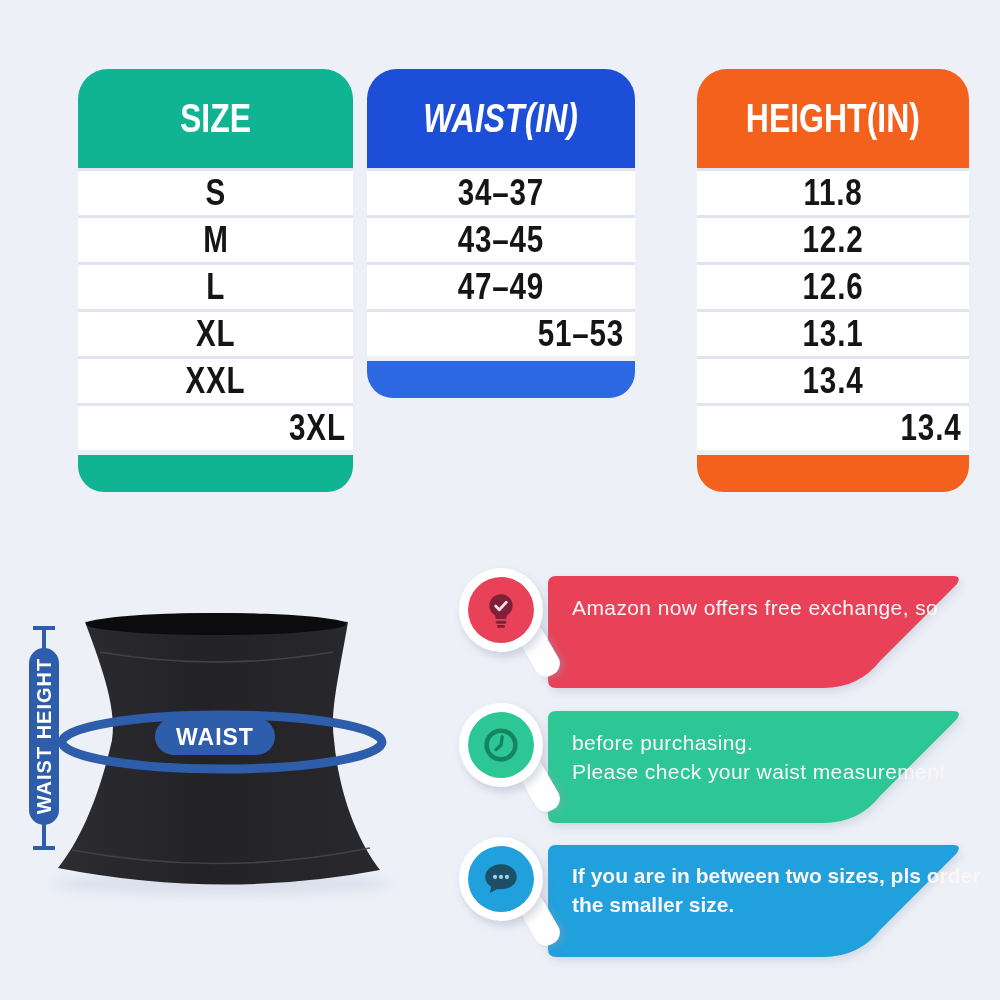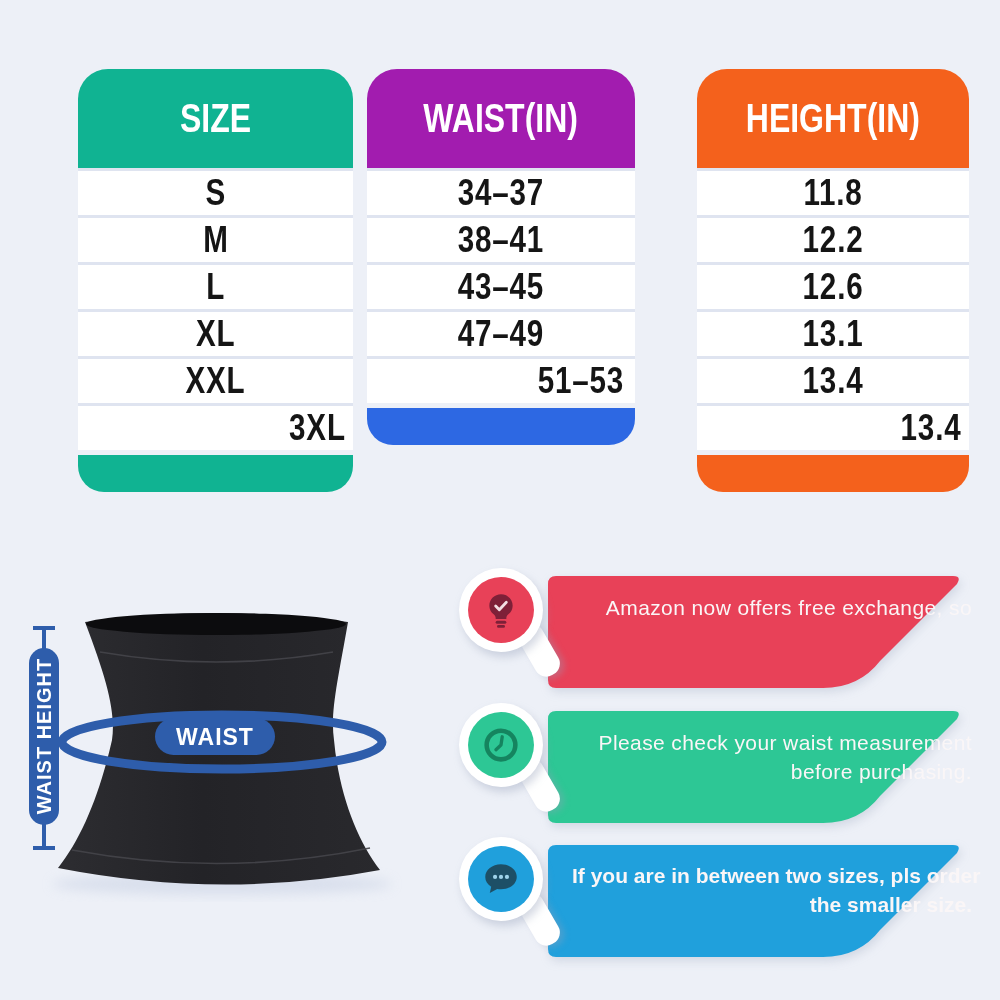--- a/index.html
+++ b/index.html
@@ -18,21 +18,21 @@
   .cell{height:44px;border-bottom:3px solid #dfe4f0;display:flex;align-items:center;
     justify-content:center;font-size:37px;font-weight:bold;color:#151515;letter-spacing:1px;}
   .cell:last-child{border-bottom:none;justify-content:flex-end;}
   .col-footer{height:37px;margin-top:5px;border-radius:0 0 26px 26px;}
   .cond{display:inline-block;transform:scaleX(.8);transform-origin:center;white-space:nowrap;}
 
   
   .diagram{position:absolute;left:8px;top:588px;}
 
   
-  .callout{position:absolute;width:510px;height:160px;text-align:right;}
+  .callout{position:absolute;width:510px;height:160px;}
   .co-1{left:459px;top:568px;}
   .co-2{left:459px;top:703px;}
   .co-3{left:459px;top:837px;}
   .banner{position:absolute;left:89px;top:8px;width:414px;height:112px;z-index:1;
     filter:drop-shadow(2px 4px 5px rgba(140,155,180,.28));}
   .handle{position:absolute;left:68px;top:58px;width:26px;height:52px;background:#fff;
     transform:rotate(-30deg);border-radius:7px 7px 12px 12px;z-index:2;
     box-shadow:3px 4px 6px rgba(150,160,185,.35);}
   .badge{position:absolute;left:0;top:0;width:84px;height:84px;border-radius:50%;
     background:#fff;z-index:3;box-shadow:3px 5px 8px rgba(150,160,185,.40);}
@@ -72,29 +72,26 @@
             <span class="cond">XXL</span>
           </div>
         <div class="cell">
             <span class="cond">3XL</span>
           </div>
       </div>
       <div class="col-footer" style="background-color: rgb(16, 179, 146);"></div>
     </div>
 
     <div class="col col-waist">
-      <div class="col-header" style="background-color: #a21caf;">
+      <div class="col-header" style="background-color: #1d4ed8; font-style: italic;">
         <span class="cond">WAIST(IN)</span>
       </div>
       <div class="col-rows">
         <div class="cell">
             <span class="cond">34–37</span>
-          </div>
-        <div class="cell">
-            <span class="cond">38–41</span>
           </div>
         <div class="cell">
             <span class="cond">43–45</span>
           </div>
         <div class="cell">
             <span class="cond">47–49</span>
           </div>
         <div class="cell">
             <span class="cond">51–53</span>
           </div>
@@ -195,22 +192,22 @@
     <div class="handle"></div>
     <div class="badge">
       <div class="badge-inner" style="background-color: rgb(45, 199, 149);">
         <svg width="42" height="42" viewBox="0 0 24 24">
           <circle cx="12" cy="12" r="8.2" fill="none" stroke="#15845f" stroke-width="2.6"></circle>
           <path d="M12 12l.7-4.7 M12 12l-2.9 2.7" stroke="#15845f" stroke-width="1.9" fill="none" stroke-linecap="round"></path>
         </svg>
       </div>
     </div>
     <div class="co-text">
+      <div>before purchasing.</div>
       <div>Please check your waist measurement</div>
-      <div>before purchasing.</div>
     </div>
   </div>
 
   <div class="callout co-3">
     <svg class="banner" viewBox="0 0 414 112" preserveAspectRatio="none">
       <path d="M 8 0 H 405 Q 414 0 409 8 L 332 85 Q 311 112 275 112 H 8 Q 0 112 0 104 V 8 Q 0 0 8 0 Z" fill="#20a0dc"></path>
     </svg>
     <div class="handle"></div>
     <div class="badge">
       <div class="badge-inner" style="background-color: rgb(32, 160, 220);">

